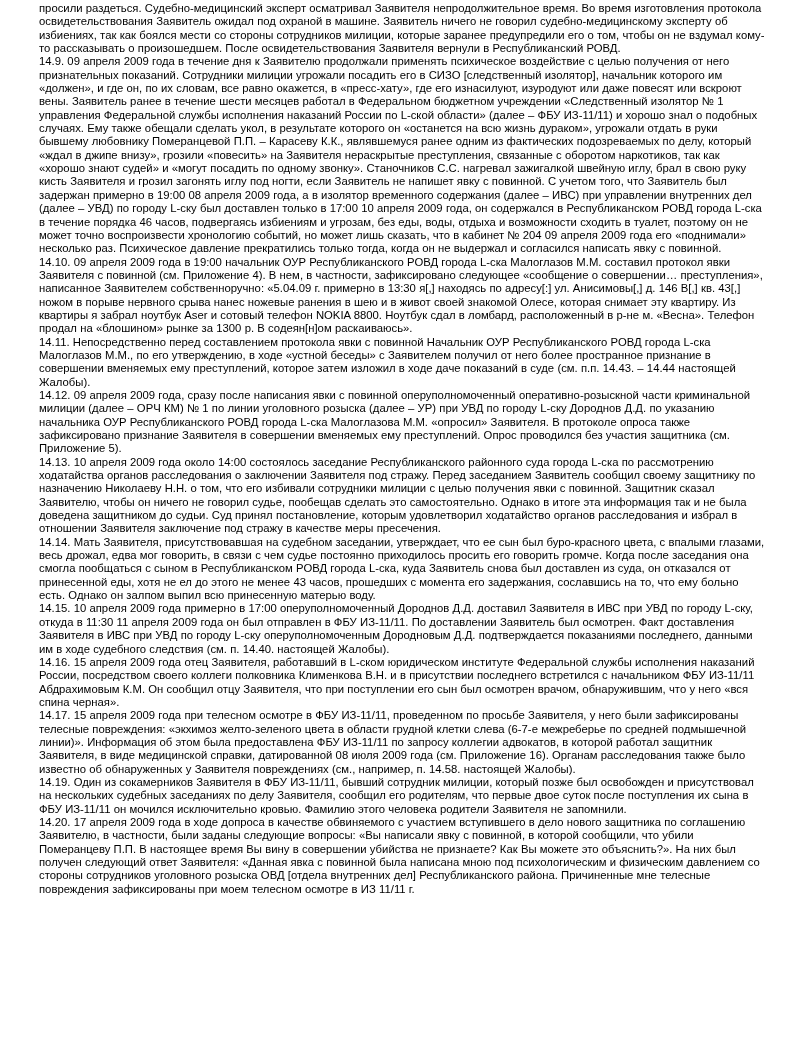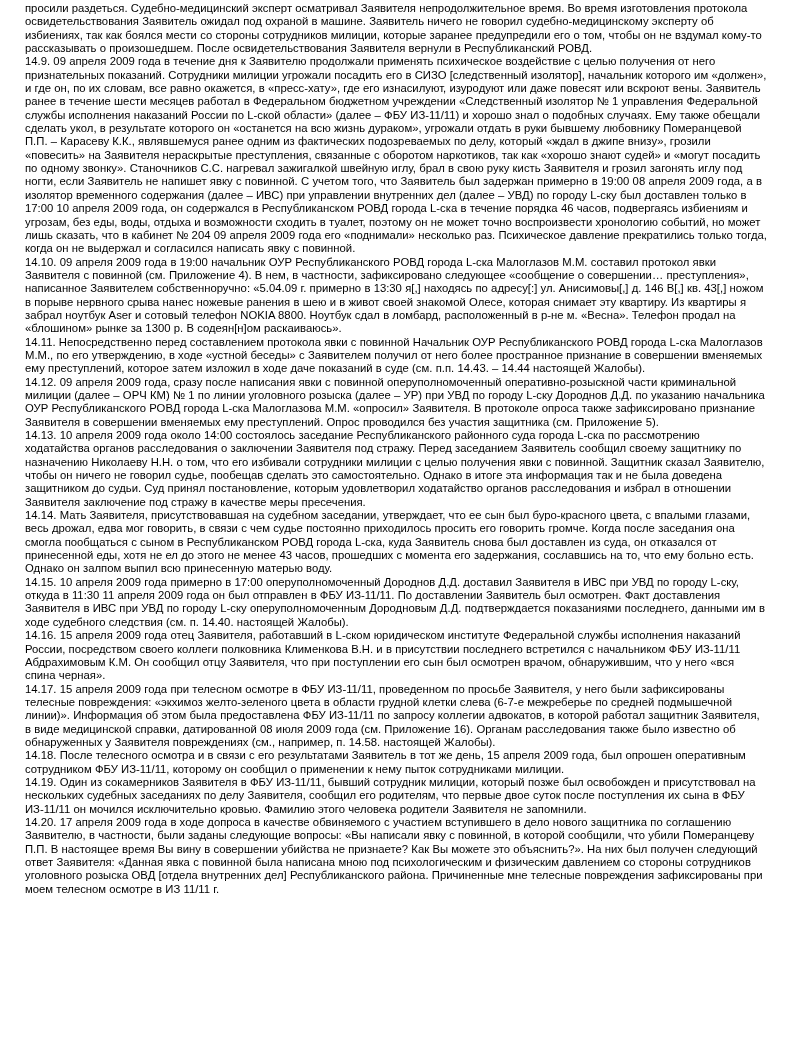--- a/index.html
+++ b/index.html
@@ -6,21 +6,21 @@
     margin: 0;
     padding: 0;
     background: #ffffff;
   }
   .page {
     position: relative;
     width: 793px;
     height: 1040px;
     box-sizing: border-box;
     background: #ffffff;
-    padding: 2px 26px 0 25px;
+    padding: 2px 26px 0 39px;
     overflow: hidden;
     font-family: "Liberation Sans", sans-serif;
     font-size: 11.3px;
     line-height: 13.35px;
     color: #000000;
     text-align: left;
   }
   .page p {
     margin: 0;
     padding: 0;
@@ -34,16 +34,15 @@
   <p>просили раздеться. Судебно-медицинский эксперт осматривал Заявителя непродолжительное время. Во время изготовления протокола освидетельствования Заявитель ожидал под охраной в машине. Заявитель ничего не говорил судебно-медицинскому эксперту об избиениях, так как боялся мести со стороны сотрудников милиции, которые заранее предупредили его о том, чтобы он не вздумал кому-то рассказывать о произошедшем. После освидетельствования Заявителя вернули в Республиканский РОВД.</p>
   <p>14.9. 09 апреля 2009 года в течение дня к Заявителю продолжали применять психическое воздействие с целью получения от него признательных показаний. Сотрудники милиции угрожали посадить его в СИЗО [следственный изолятор], начальник которого им «должен», и где он, по их словам, все равно окажется, в «пресс-хату», где его изнасилуют, изуродуют или даже повесят или вскроют вены. Заявитель ранее в течение шести месяцев работал в Федеральном бюджетном учреждении «Следственный изолятор № 1 управления Федеральной службы исполнения наказаний России по L-ской области» (далее – ФБУ ИЗ-11/11) и хорошо знал о подобных случаях. Ему также обещали сделать укол, в результате которого он «останется на всю жизнь дураком», угрожали отдать в руки бывшему любовнику Померанцевой П.П. – Карасеву К.К., являвшемуся ранее одним из фактических подозреваемых по делу, который «ждал в джипе внизу», грозили «повесить» на Заявителя нераскрытые преступления, связанные с оборотом наркотиков, так как «хорошо знают судей» и «могут посадить по одному звонку». Станочников С.С. нагревал зажигалкой швейную иглу, брал в свою руку кисть Заявителя и грозил загонять иглу под ногти, если Заявитель не напишет явку с повинной. С учетом того, что Заявитель был задержан примерно в 19:00 08 апреля 2009 года, а в изолятор временного содержания (далее – ИВС) при управлении внутренних дел (далее – УВД) по городу L-ску был доставлен только в 17:00 10 апреля 2009 года, он содержался в Республиканском РОВД города L-ска в течение порядка 46 часов, подвергаясь избиениям и угрозам, без еды, воды, отдыха и возможности сходить в туалет, поэтому он не может точно воспроизвести хронологию событий, но может лишь сказать, что в кабинет № 204 09 апреля 2009 года его «поднимали» несколько раз. Психическое давление прекратились только тогда, когда он не выдержал и согласился написать явку с повинной.</p>
   <p>14.10. 09 апреля 2009 года в 19:00 начальник ОУР Республиканского РОВД города L-ска Малоглазов М.М. составил протокол явки Заявителя с повинной (см. Приложение 4). В нем, в частности, зафиксировано следующее «сообщение о совершении… преступления», написанное Заявителем собственноручно: «5.04.09 г. примерно в 13:30 я[,] находясь по адресу[:] ул. Анисимовы[,] д. 146 В[,] кв. 43[,] ножом в порыве нервного срыва нанес ножевые ранения в шею и в живот своей знакомой Олесе, которая снимает эту квартиру. Из квартиры я забрал ноутбук Aser и сотовый телефон NOKIA 8800. Ноутбук сдал в ломбард, расположенный в р-не м. «Весна». Телефон продал на «блошином» рынке за 1300 р. В содеян[н]ом раскаиваюсь».</p>
   <p>14.11. Непосредственно перед составлением протокола явки с повинной Начальник ОУР Республиканского РОВД города L-ска Малоглазов М.М., по его утверждению, в ходе «устной беседы» с Заявителем получил от него более пространное признание в совершении вменяемых ему преступлений, которое затем изложил в ходе даче показаний в суде (см. п.п. 14.43. – 14.44 настоящей Жалобы).</p>
   <p>14.12. 09 апреля 2009 года, сразу после написания явки с повинной оперуполномоченный оперативно-розыскной части криминальной милиции (далее – ОРЧ КМ) № 1 по линии уголовного розыска (далее – УР) при УВД по городу L-ску Дороднов Д.Д. по указанию начальника ОУР Республиканского РОВД города L-ска Малоглазова М.М. «опросил» Заявителя. В протоколе опроса также зафиксировано признание Заявителя в совершении вменяемых ему преступлений. Опрос проводился без участия защитника (см. Приложение 5).</p>
   <p>14.13. 10 апреля 2009 года около 14:00 состоялось заседание Республиканского районного суда города L-ска по рассмотрению ходатайства органов расследования о заключении Заявителя под стражу. Перед заседанием Заявитель сообщил своему защитнику по назначению Николаеву Н.Н. о том, что его избивали сотрудники милиции с целью получения явки с повинной. Защитник сказал Заявителю, чтобы он ничего не говорил судье, пообещав сделать это самостоятельно. Однако в итоге эта информация так и не была доведена защитником до судьи. Суд принял постановление, которым удовлетворил ходатайство органов расследования и избрал в отношении Заявителя заключение под стражу в качестве меры пресечения.</p>
   <p>14.14. Мать Заявителя, присутствовавшая на судебном заседании, утверждает, что ее сын был буро-красного цвета, с впалыми глазами, весь дрожал, едва мог говорить, в связи с чем судье постоянно приходилось просить его говорить громче. Когда после заседания она смогла пообщаться с сыном в Республиканском РОВД города L-ска, куда Заявитель снова был доставлен из суда, он отказался от принесенной еды, хотя не ел до этого не менее 43 часов, прошедших с момента его задержания, сославшись на то, что ему больно есть. Однако он залпом выпил всю принесенную матерью воду.</p>
   <p>14.15. 10 апреля 2009 года примерно в 17:00 оперуполномоченный Дороднов Д.Д. доставил Заявителя в ИВС при УВД по городу L-ску, откуда в 11:30 11 апреля 2009 года он был отправлен в ФБУ ИЗ-11/11. По доставлении Заявитель был осмотрен. Факт доставления Заявителя в ИВС при УВД по городу L-ску оперуполномоченным Дородновым Д.Д. подтверждается показаниями последнего, данными им в ходе судебного следствия (см. п. 14.40. настоящей Жалобы).</p>
   <p>14.16. 15 апреля 2009 года отец Заявителя, работавший в L-ском юридическом институте Федеральной службы исполнения наказаний России, посредством своего коллеги полковника Клименкова В.Н. и в присутствии последнего встретился с начальником ФБУ ИЗ-11/11 Абдрахимовым К.М. Он сообщил отцу Заявителя, что при поступлении его сын был осмотрен врачом, обнаружившим, что у него «вся спина черная».</p>
   <p>14.17. 15 апреля 2009 года при телесном осмотре в ФБУ ИЗ-11/11, проведенном по просьбе Заявителя, у него были зафиксированы телесные повреждения: «экхимоз желто-зеленого цвета в области грудной клетки слева (6-7-е межреберье по средней подмышечной линии)». Информация об этом была предоставлена ФБУ ИЗ-11/11 по запросу коллегии адвокатов, в которой работал защитник Заявителя, в виде медицинской справки, датированной 08 июля 2009 года (см. Приложение 16). Органам расследования также было известно об обнаруженных у Заявителя повреждениях (см., например, п. 14.58. настоящей Жалобы).</p>
-  <p>14.18. После телесного осмотра и в связи с его результатами Заявитель в тот же день, 15 апреля 2009 года, был опрошен оперативным сотрудником ФБУ ИЗ-11/11, которому он сообщил о применении к нему пыток сотрудниками милиции.</p>
   <p>14.19. Один из сокамерников Заявителя в ФБУ ИЗ-11/11, бывший сотрудник милиции, который позже был освобожден и присутствовал на нескольких судебных заседаниях по делу Заявителя, сообщил его родителям, что первые двое суток после поступления их сына в ФБУ ИЗ-11/11 он мочился исключительно кровью. Фамилию этого человека родители Заявителя не запомнили.</p>
   <p>14.20. 17 апреля 2009 года в ходе допроса в качестве обвиняемого с участием вступившего в дело нового защитника по соглашению Заявителю, в частности, были заданы следующие вопросы: «Вы написали явку с повинной, в которой сообщили, что убили Померанцеву П.П. В настоящее время Вы вину в совершении убийства не признаете? Как Вы можете это объяснить?». На них был получен следующий ответ Заявителя: «Данная явка с повинной была написана мною под психологическим и физическим давлением со стороны сотрудников уголовного розыска ОВД [отдела внутренних дел] Республиканского района. Причиненные мне телесные повреждения зафиксированы при моем телесном осмотре в ИЗ 11/11 г.</p>
 </div>
 
 </body></html>

